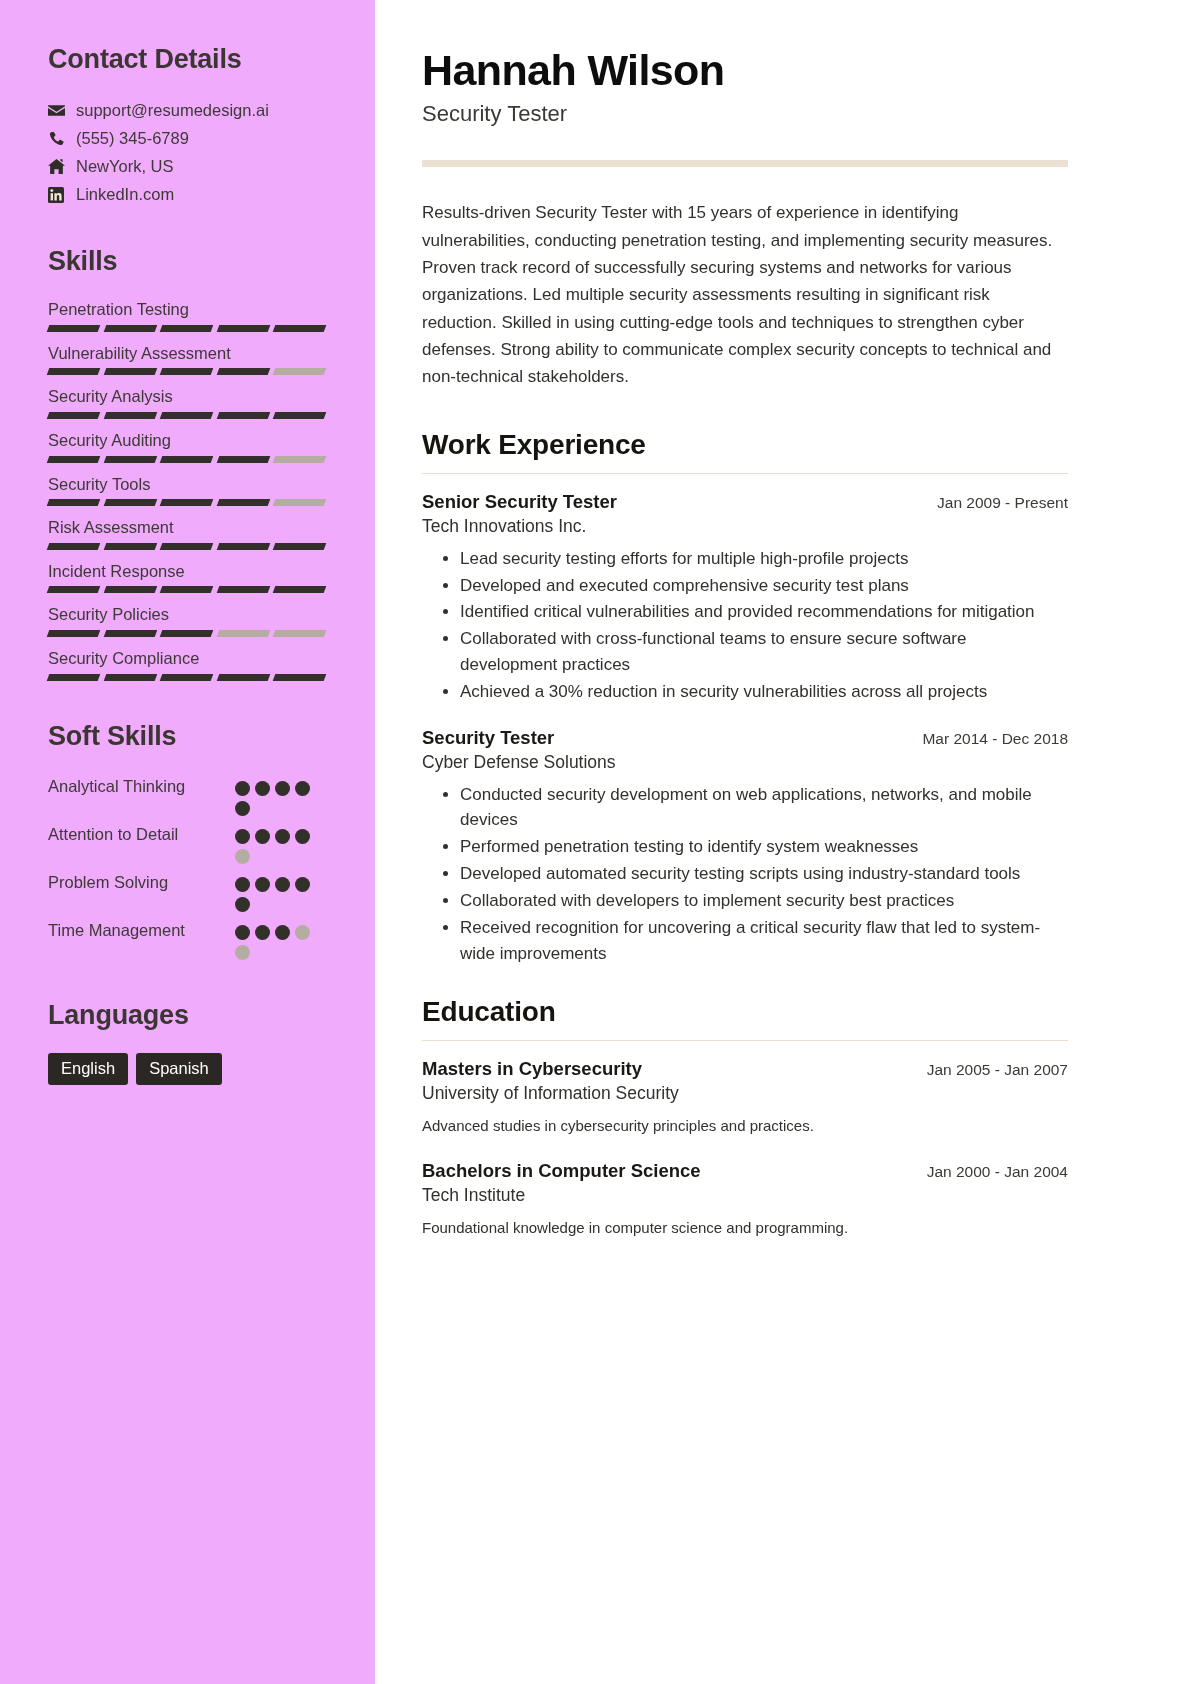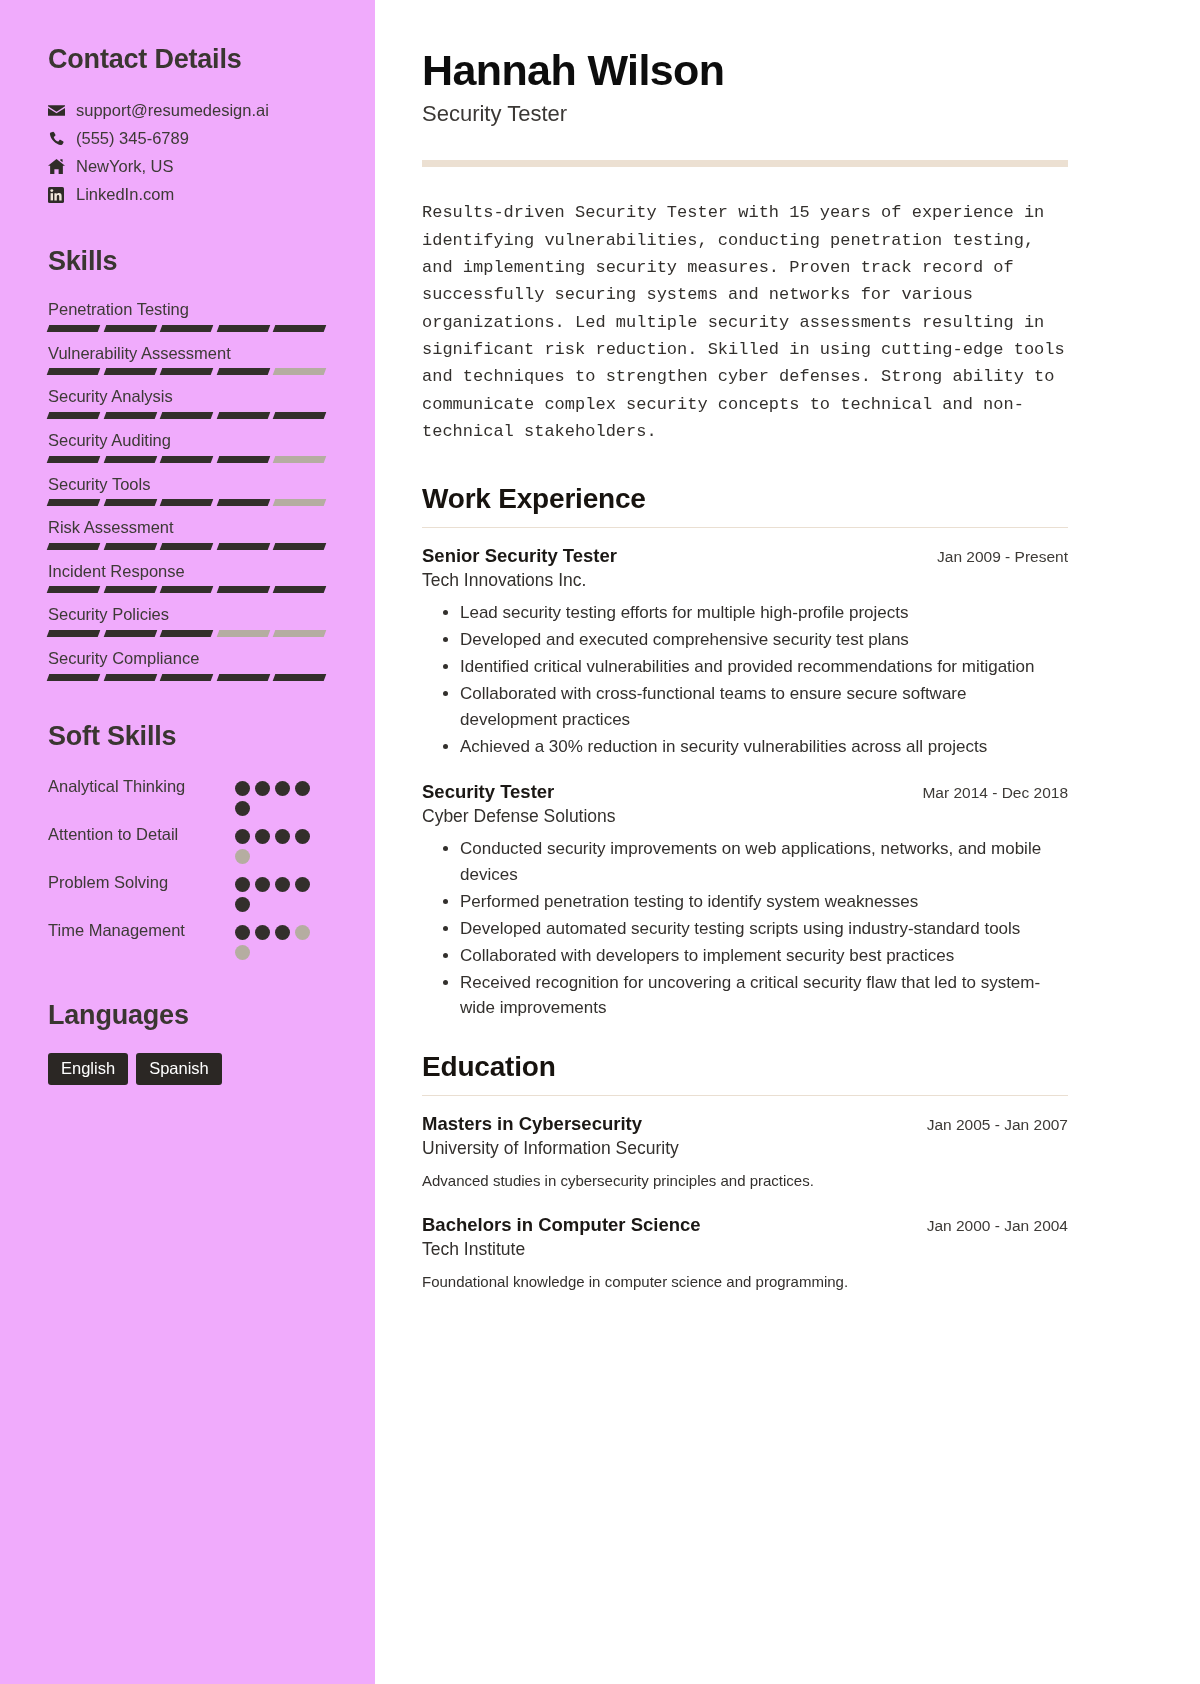--- a/index.html
+++ b/index.html
@@ -130,21 +130,20 @@
   .top-rule {
     height:7px;
     background:#ece0d2;
     margin:33px 0 32px 0;
   }
   .summary {
     font-size:17px;
     line-height:1.61;
     color:#33302d;
     margin-bottom:38px;
-    font-family:Liberation Mono, monospace;
   }
 
   .sec-title {
     font-size:28px;
     font-weight:bold;
     color:#17130f;
     letter-spacing:-0.2px;
   }
   .sec-rule {
     height:1px;
@@ -417,21 +416,21 @@
               <li>Achieved a 30% reduction in security vulnerabilities across all projects</li>
             </ul>
           </div>
           <div class="entry">
             <div class="entry-head">
               <div class="entry-role">Security Tester</div>
               <div class="entry-date">Mar 2014 - Dec 2018</div>
             </div>
             <div class="entry-org">Cyber Defense Solutions</div>
             <ul class="entry-bullets">
-              <li>Conducted security improvements on web applications, networks, and mobile devices</li>
+              <li>Conducted security development on web applications, networks, and mobile devices</li>
               <li>Performed penetration testing to identify system weaknesses</li>
               <li>Developed automated security testing scripts using industry-standard tools</li>
               <li>Collaborated with developers to implement security best practices</li>
               <li>Received recognition for uncovering a critical security flaw that led to system-wide improvements</li>
             </ul>
           </div>
         </div>
     </section>
 
     <section class="sec-edu">

